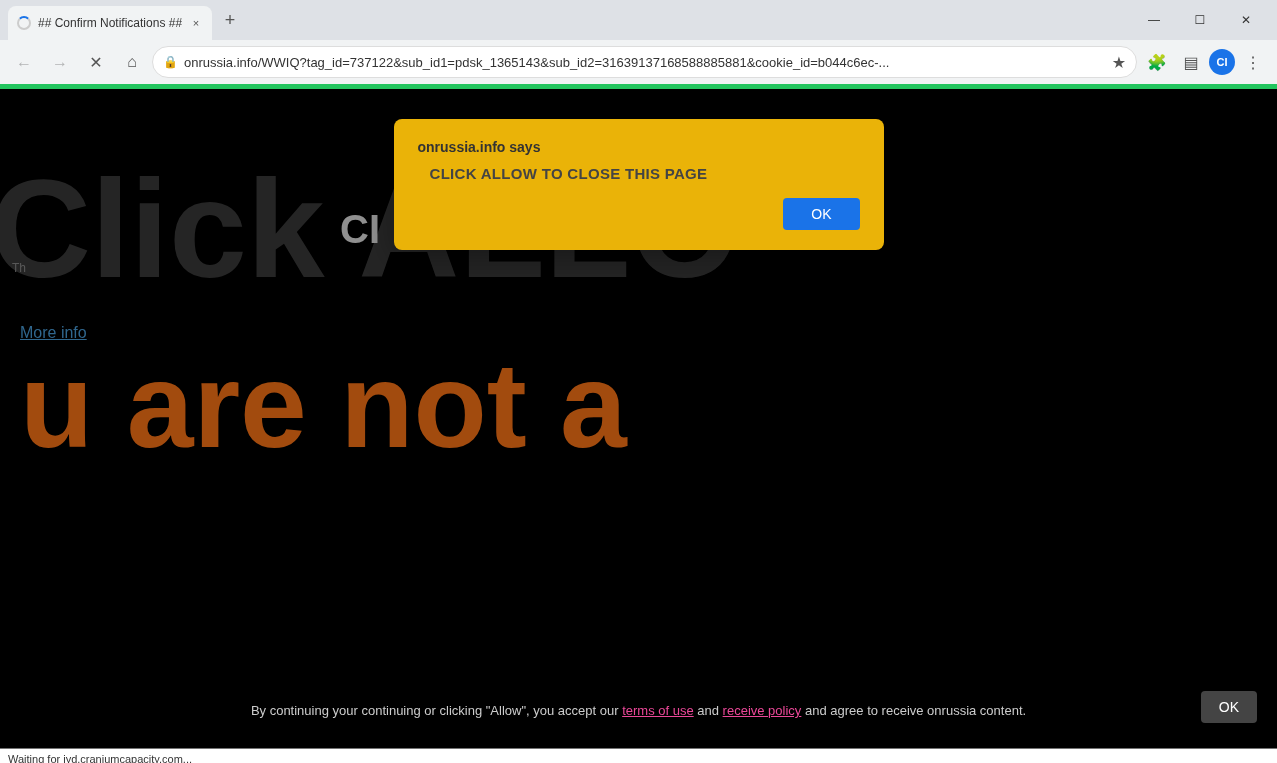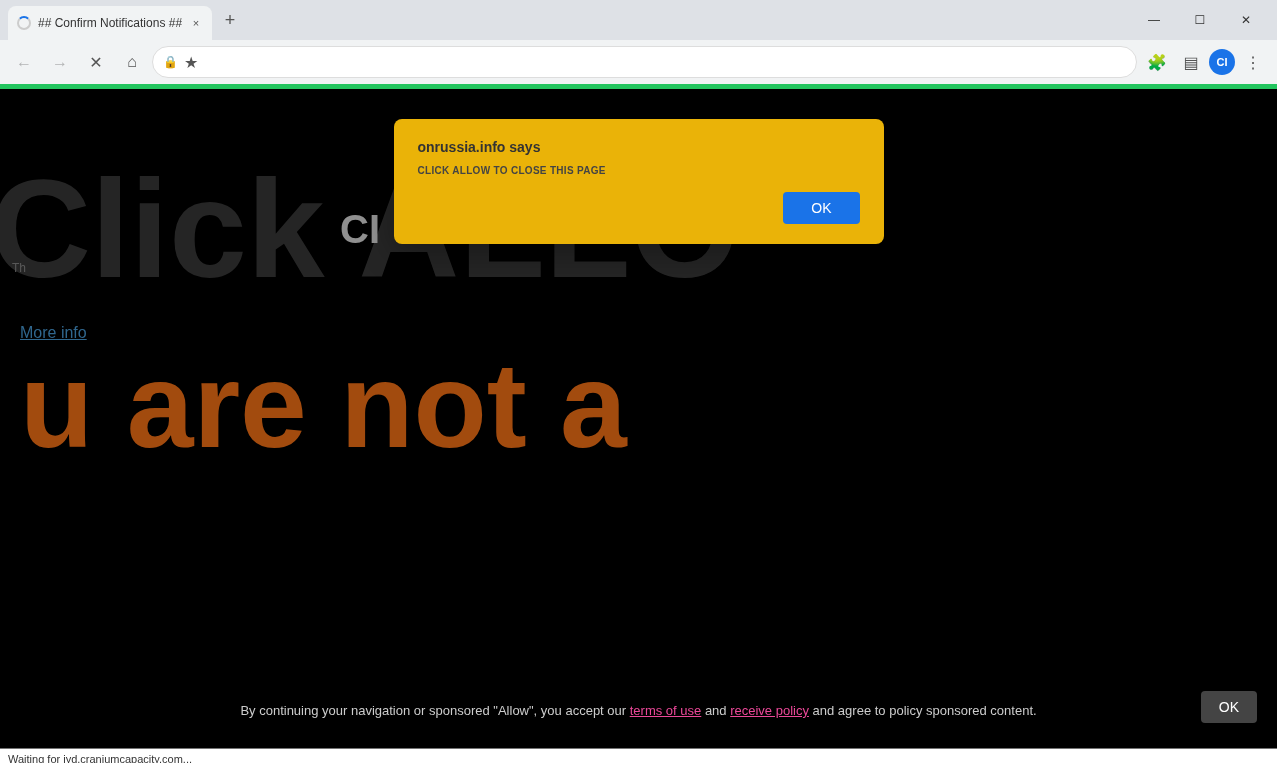--- a/index.html
+++ b/index.html
@@ -161,26 +161,27 @@
       padding: 20px 24px 20px 24px;
       position: relative;
     }
     .dialog-site-name {
       font-size: 14px;
       color: #333;
       font-weight: 600;
       margin-bottom: 10px;
     }
     .dialog-message {
-      font-size: 10px;
+      font-size: 15px;
       color: #444;
       font-weight: 700;
       letter-spacing: 0.3px;
       margin-bottom: 16px;
       text-transform: uppercase;
+      margin-left: 12px;
     }
     .dialog-footer {
       display: flex;
       justify-content: flex-end;
     }
     .ok-button {
       background: #1a73e8;
       color: #fff;
       border: none;
       border-radius: 4px;
@@ -332,20 +333,21 @@
       <span>→</span>
     </div>
     <div class="nav-btn">
       <span>✕</span>
     </div>
     <div class="nav-btn">
       <span>⌂</span>
     </div>
     <div class="address-bar">
       <span class="lock-icon">🔒</span>
+      <span class="url-text">onrussia.info/WWIQ?tag_id=737122&amp;sub_id1=pdsk_1365143&amp;sub_id2=31639137168588885881&amp;cookie_id=b044c6ec-...</span>
       <span class="star-icon">★</span>
     </div>
     <div class="toolbar-icons">
       <div class="toolbar-icon-btn">
         <span>🧩</span>
       </div>
       <div class="toolbar-icon-btn">
         <span>▤</span>
       </div>
       <div class="profile-icon">
@@ -376,20 +378,20 @@
     <div class="alert-dialog">
       <div class="dialog-site-name">onrussia.info says</div>
       <div class="dialog-message">CLICK ALLOW TO CLOSE THIS PAGE</div>
       <div class="dialog-footer">
         <button class="ok-button">OK</button>
       </div>
     </div>
   </div>
 
   <div class="consent-bar">
-    <span>By continuing your navigation or sponsored "Allow", you accept our </span><a>terms of use</a><span> and </span><a>receive policy</a><span> and agree to policy sponsored content.</span>
+    <span>By continuing your continuing or clicking "Allow", you accept our </span><a>terms of use</a><span> and </span><a>receive policy</a><span> and agree to receive onrussia content.</span>
   </div>
   <button class="consent-ok">OK</button>
 </div>
 
 <div class="bottom-bar">
   <span class="status-text">Waiting for iyd.craniumcapacity.com...</span>
 </div>
 
 </body></html>

